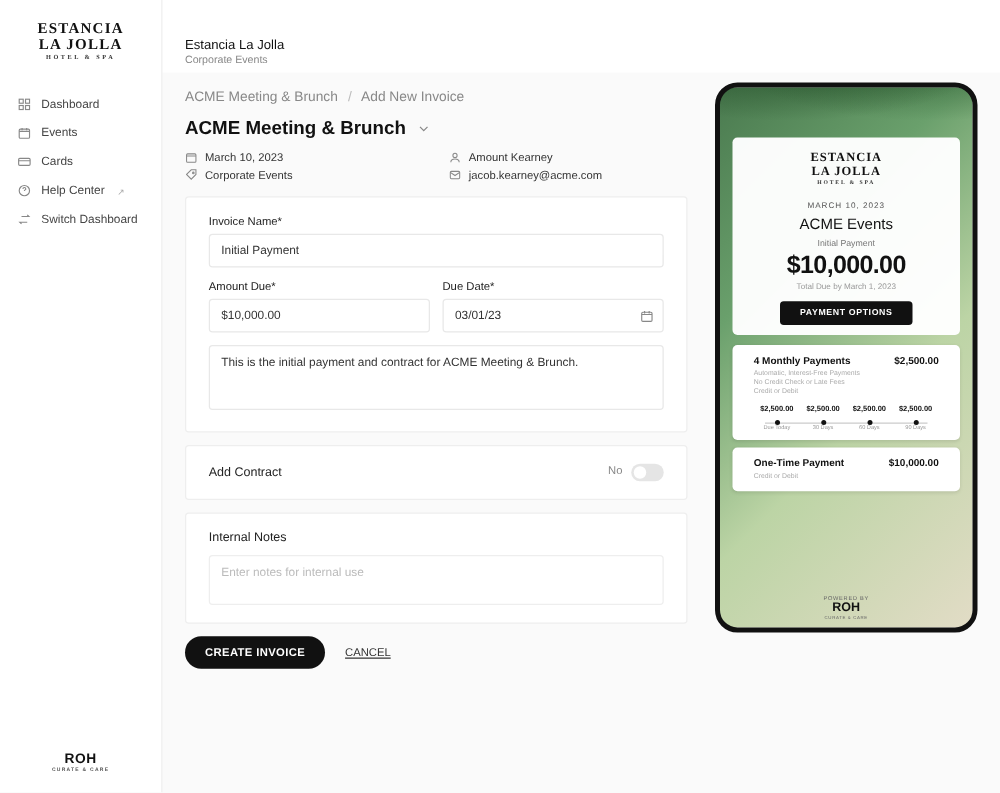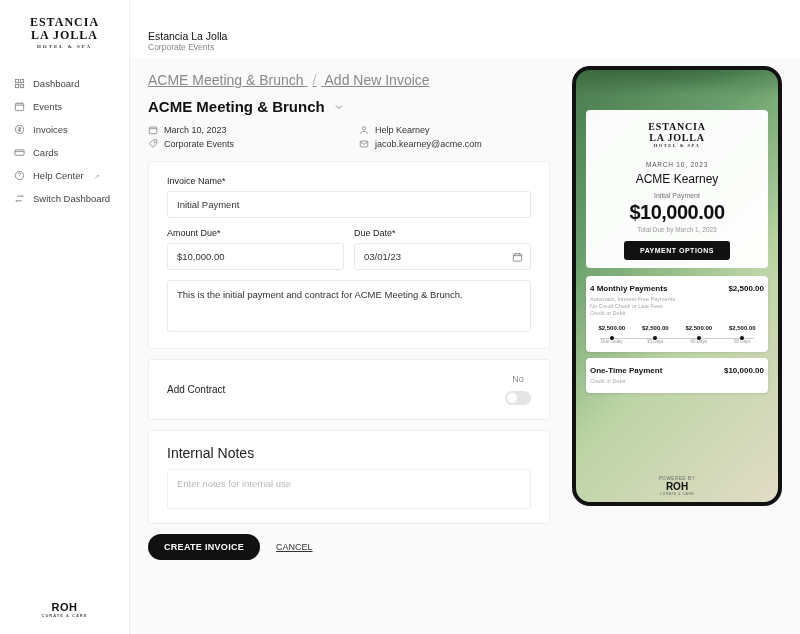--- a/index.html
+++ b/index.html
@@ -16,62 +16,62 @@
 .ext { font-size: 7px; color: #aaa; margin-left: 2px; }
 .sidebar-footer { text-align: center; font-weight: 800; font-size: 11px; letter-spacing: 0.5px; color: #111; }
 .sidebar-footer-sub { font-size: 4px; letter-spacing: 1px; color: #555; }
 
 .main { flex: 1; display: flex; flex-direction: column; overflow: hidden; }
 .topbar { padding: 10px 18px 6px; background: #fff; }
 .topbar-title { font-size: 10.5px; font-weight: 500; margin-top: 20px; }
 .topbar-sub { font-size: 8.5px; color: #888; }
 .content { flex: 1; padding: 8px 18px 16px; display: flex; gap: 22px; overflow: auto; }
 .left { flex: 1; min-width: 0; }
-.crumbs { font-size: 14px; color: #888; padding: 6px 0 10px; text-decoration: underline; }
+.crumbs { font-size: 11px; color: #888; padding: 6px 0 10px; }
 .crumb-link { color: #888; }
 .crumb-sep { margin: 0 5px; color: #bbb; }
 .page-title-row { display: flex; align-items: center; gap: 8px; margin-bottom: 10px; }
 .page-title { font-size: 15px; font-weight: 600; }
 .meta { display: grid; grid-template-columns: 1fr 1fr; gap: 4px 20px; font-size: 9px; color: #333; margin-bottom: 12px; }
 .meta div { display: flex; align-items: center; gap: 6px; }
 .meta .ic { width: 10px; height: 10px; color: #888; display: inline-flex; }
 
 .card { border: 1px solid #eee; background: #fff; border-radius: 3px; padding: 14px 18px; margin-bottom: 10px; }
 .lbl { font-size: 9px; color: #222; margin-bottom: 5px; display: block; }
 .input { width: 100%; border: 1px solid #e8e8e8; border-radius: 3px; padding: 7px 9px; font-size: 9.5px; color: #333; background: #fff; }
 .row2 { display: flex; gap: 10px; margin-top: 10px; }
 .row2 > div { flex: 1; }
 .date-wrap { position: relative; }
 .date-ic { position: absolute; right: 8px; top: 50%; transform: translateY(-50%); color: #888; }
 .textarea { width: 100%; border: 1px solid #e8e8e8; border-radius: 3px; padding: 8px 9px; font-size: 9.5px; color: #333; height: 52px; resize: none; font-family: inherit; }
 .mt10 { margin-top: 10px; }
 .toggle-row { display: flex; align-items: center; justify-content: space-between; }
 .toggle-row .tog-label { font-size: 10px; color: #222; }
-.toggle-ctrl { display: flex; align-items: center; gap: 7px; font-size: 9px; color: #888; flex-direction: column; }
+.toggle-ctrl { display: flex; align-items: flex-start; gap: 7px; font-size: 9px; color: #888; }
 .switch { width: 26px; height: 14px; background: #e5e5e5; border-radius: 7px; position: relative; }
 .switch::after { content: ""; position: absolute; left: 2px; top: 2px; width: 10px; height: 10px; background: #fff; border-radius: 50%; }
-.notes-lbl { font-size: 14px; color: #222; margin-bottom: 8px; }
+.notes-lbl { font-size: 10px; color: #222; margin-bottom: 8px; }
 .notes-area { border: 1px solid #eee; border-radius: 3px; padding: 8px 9px; font-size: 9.5px; color: #bbb; height: 40px; }
 .actions { display: flex; align-items: center; gap: 16px; margin-top: 6px; }
 .btn-primary { background: #111; color: #fff; border: none; border-radius: 16px; padding: 8px 16px; font-size: 9px; font-weight: 700; letter-spacing: 0.3px; cursor: pointer; }
 .btn-cancel { font-size: 9px; color: #333; text-decoration: underline; cursor: pointer; }
 
 .preview { width: 210px; flex-shrink: 0; }
 .phone { border: 4px solid #111; border-radius: 18px; height: 440px; background: linear-gradient(135deg,#4a7a4f 0%, #6aa06c 30%, #bcd4a5 60%, #e2dcc6 100%); position: relative; overflow: hidden; display: flex; flex-direction: column; }
 .palm { position: absolute; top: -20px; left: -30px; width: 140%; height: 60px; background: radial-gradient(ellipse at 30% 0%, rgba(20,60,25,0.6) 0%, transparent 55%), radial-gradient(ellipse at 70% 0%, rgba(25,70,30,0.55) 0%, transparent 55%); }
 .phone-card { margin: 40px 10px 8px; background: rgba(255,255,255,0.97); border-radius: 4px; padding: 12px 10px 8px; text-align: center; }
 .ph-logo { font-family: Georgia, serif; font-weight: 600; letter-spacing: 0.8px; line-height: 1.05; font-size: 10px; }
 .ph-logo-sub { font-size: 4.5px; letter-spacing: 1.5px; color: #333; margin-top: 1px; }
 .ph-date { font-size: 6.5px; letter-spacing: 0.8px; color: #555; margin-top: 12px; }
 .ph-event { font-size: 12px; font-weight: 500; margin-top: 4px; line-height: 1.2; }
 .ph-sub { font-size: 7px; color: #777; margin-top: 6px; }
 .ph-amount { font-size: 20px; font-weight: 700; letter-spacing: -0.5px; margin-top: 2px; }
 .ph-total { font-size: 6.5px; color: #999; margin-top: 2px; }
 .ph-btn { background: #111; color: #fff; font-size: 7px; font-weight: 700; letter-spacing: 0.5px; padding: 6px 16px; border-radius: 3px; display: inline-block; margin-top: 8px; }
-.ph-option { background: #fff; margin: 0 10px 6px; border-radius: 4px; padding: 8px 4px; box-shadow: 0 1px 3px rgba(0,0,0,0.1); }
+.ph-option { background: #fff; margin: 0 10px 6px; border-radius: 4px; padding: 8px 17px; box-shadow: 0 1px 3px rgba(0,0,0,0.1); }
 .ph-opt-row { display: flex; justify-content: space-between; font-size: 8px; font-weight: 600; }
 .ph-opt-sub { font-size: 5.5px; color: #aaa; line-height: 1.3; margin-top: 3px; }
 .ph-sched { display: flex; justify-content: space-between; margin-top: 7px; position: relative; }
 .ph-sched::before { content: ""; position: absolute; top: 13px; left: 6%; right: 6%; border-top: 1px solid #ccc; }
 .ph-sched-item { text-align: center; flex: 1; position: relative; }
 .ph-sched-item::after { content: ""; position: absolute; top: 11px; left: 50%; transform: translateX(-50%); width: 4px; height: 4px; background: #111; border-radius: 50%; }
 .ph-sched-amt { font-size: 6px; font-weight: 600; }
 .ph-sched-lbl { font-size: 4.5px; color: #999; margin-top: 8px; }
 .ph-powered { text-align: center; font-size: 4.5px; color: #666; letter-spacing: 0.6px; }
 .ph-roh { text-align: center; font-weight: 800; font-size: 10px; }
@@ -105,29 +105,20 @@
             <svg width="11" height="11" viewBox="0 0 24 24" fill="none" stroke="currentColor" stroke-width="2">
               <rect x="3" y="5" width="18" height="16" rx="2"></rect>
               <path d="M3 9h18M8 3v4M16 3v4"></path>
             </svg>
           </span>
         <span>Events</span>
       </div>
       <div class="nav-item">
         <span class="ic">
             <svg width="11" height="11" viewBox="0 0 24 24" fill="none" stroke="currentColor" stroke-width="2">
-              <circle cx="12" cy="12" r="9"></circle>
-              <path d="M12 7v10M9 9.5c0-1 1-2 3-2s3 1 3 2-1 2-3 2-3 1-3 2 1 2 3 2 3-1 3-2"></path>
-            </svg>
-          </span>
-        <span>Invoices</span>
-      </div>
-      <div class="nav-item">
-        <span class="ic">
-            <svg width="11" height="11" viewBox="0 0 24 24" fill="none" stroke="currentColor" stroke-width="2">
               <rect x="2" y="6" width="20" height="12" rx="2"></rect>
               <path d="M2 10h20"></path>
             </svg>
           </span>
         <span>Cards</span>
       </div>
       <div class="nav-item">
         <span class="ic">
             <svg width="11" height="11" viewBox="0 0 24 24" fill="none" stroke="currentColor" stroke-width="2">
               <circle cx="12" cy="12" r="9"></circle>
@@ -182,21 +173,21 @@
               </span>
               <span>March 10, 2023</span>
             </div>
           <div>
               <span class="ic">
                 <svg width="10" height="10" viewBox="0 0 24 24" fill="none" stroke="currentColor" stroke-width="2">
                   <circle cx="12" cy="8" r="4"></circle>
                   <path d="M4 21c0-4 4-6 8-6s8 2 8 6"></path>
                 </svg>
               </span>
-              <span>Help Kearney</span>
+              <span>Amount Kearney</span>
             </div>
           <div>
               <span class="ic">
                 <svg width="10" height="10" viewBox="0 0 24 24" fill="none" stroke="currentColor" stroke-width="2">
                   <path d="M3 11l9-9h9v9l-9 9z"></path>
                   <circle cx="16" cy="8" r="1.5"></circle>
                 </svg>
               </span>
               <span>Corporate Events</span>
             </div>
@@ -260,21 +251,21 @@
         <div class="phone">
           <div class="palm"></div>
           <div class="phone-card">
             <div class="ph-logo">
               <div>ESTANCIA</div>
               <div>LA JOLLA</div>
               <div class="ph-logo-sub">HOTEL &amp; SPA</div>
             </div>
             <div class="ph-date">MARCH 10, 2023</div>
             <div class="ph-event">
-              <div>ACME Kearney</div>
+              <div>ACME Events</div>
             </div>
             <div class="ph-sub">Initial Payment</div>
             <div class="ph-amount">$10,000.00</div>
             <div class="ph-total">Total Due by March 1, 2023</div>
             <div class="ph-btn">PAYMENT OPTIONS</div>
           </div>
           <div class="ph-option">
             <div class="ph-opt-row">
               <span>4 Monthly Payments</span>
               <span>$2,500.00</span>

